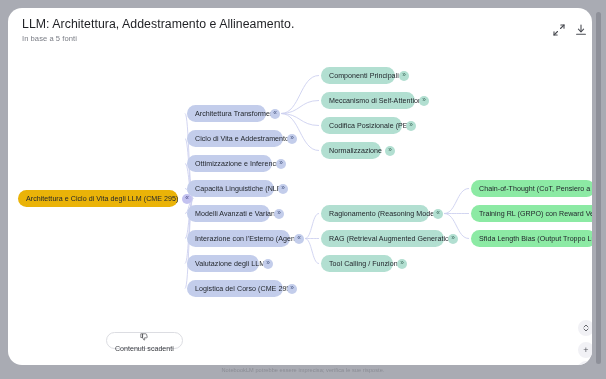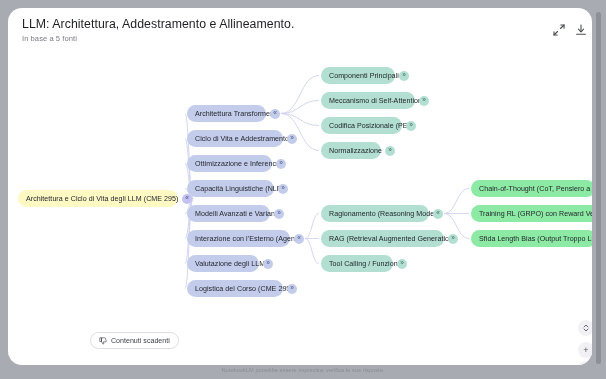--- a/index.html
+++ b/index.html
@@ -50,21 +50,21 @@
     height: 17px;
     border-radius: 9px;
     display: flex; align-items: center;
     padding: 0 8px;
     font-size: 7.1px;
     letter-spacing: 0.04px;
     white-space: nowrap;
     color: #22262c;
     cursor: pointer;
   }
-  .node.lvl0 { background: #fef9c3; }
+  .node.lvl0 { background: #eab308; }
   .node.lvl1 { background: #c3cdeb; }
   .node.lvl2 { background: #b2dfd1; }
   .node.lvl3 { background: #8ceaa4; }
 
   .badge {
     position: absolute;
     width: 10px; height: 10px;
     border-radius: 50%;
     display: flex; align-items: center; justify-content: center;
     font-size: 6.5px; line-height: 1;
@@ -101,21 +101,21 @@
     border-radius: 9px;
     background: #fff;
     display: flex; align-items: center;
     gap: 4px;
     padding: 0 8px;
     font-size: 7.1px;
     color: #3f4146;
     cursor: pointer;
   }
   #pill-good { left: 14px; }
-  #pill-bad  { left: 82px; }
+  #pill-bad  { left: 98px; flex-direction: column; }
   .pill svg { display: block; flex: 0 0 auto; }
 
   
   .footer {
     position: absolute; left: 0; top: 367px; width: 606px;
     text-align: center;
     font-size: 5.6px;
     color: #8a8c94;
     letter-spacing: 0.06px;
   }

